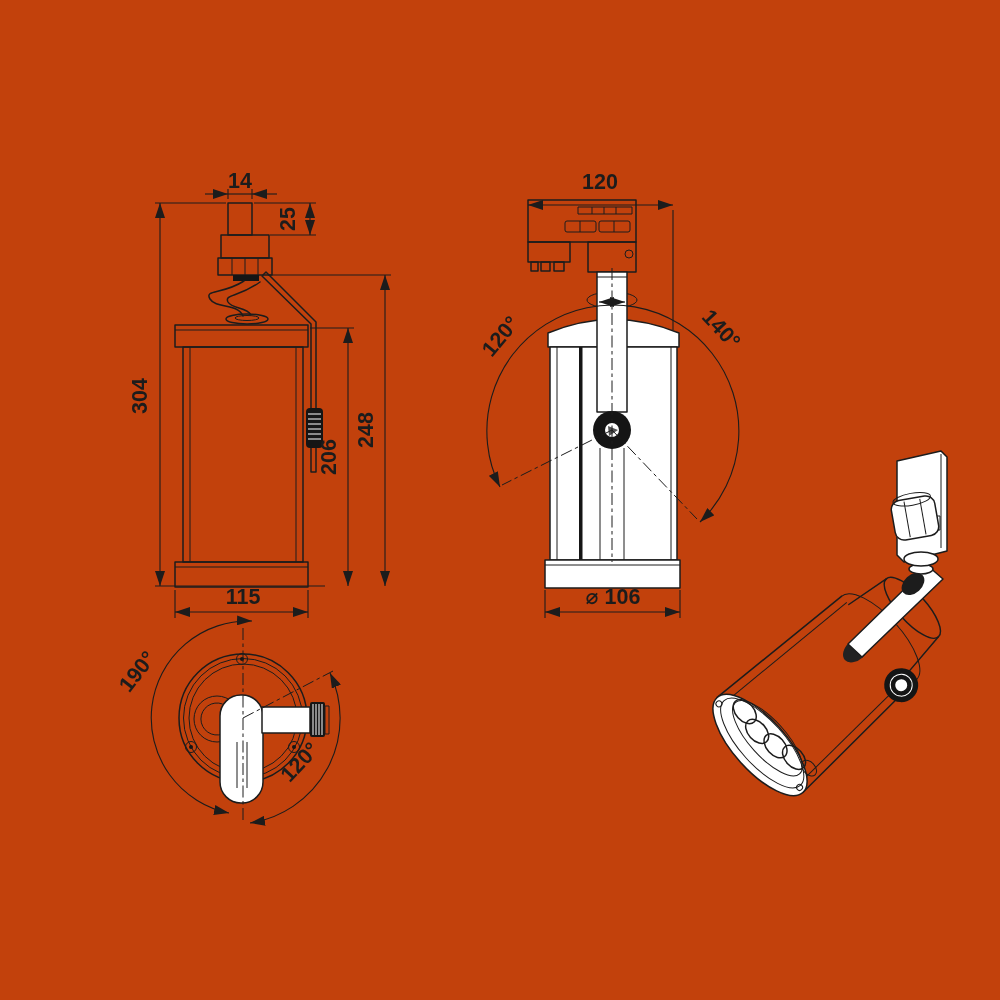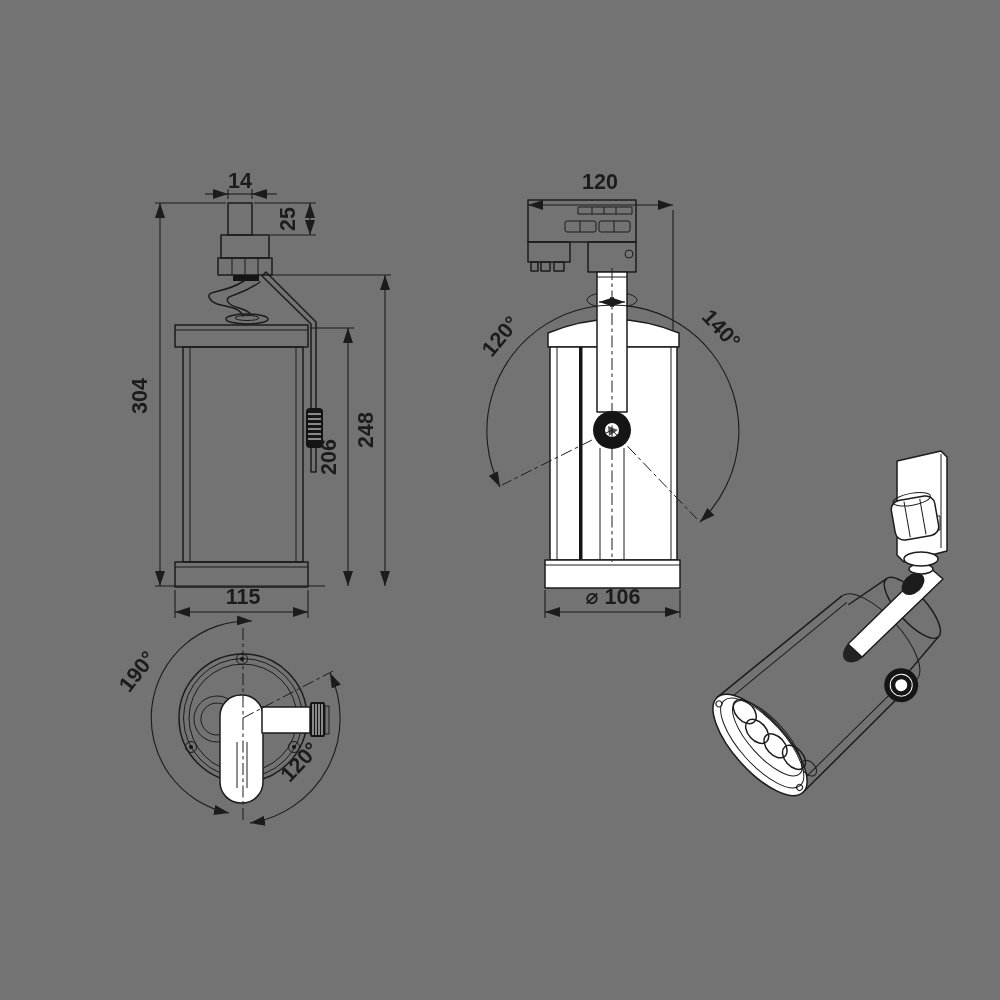--- a/index.html
+++ b/index.html
@@ -1,16 +1,16 @@
 <!DOCTYPE html>
 <html><head>
 <meta charset="utf-8">
 <style>
   html,body{margin:0;padding:0;background:#fff;}
-  .canvas{position:relative;width:1000px;height:1000px;background:#737373;overflow:hidden;
+  .canvas{position:relative;width:1000px;height:1000px;background:#c2410c;overflow:hidden;
           font-family:"Liberation Sans","DejaVu Sans",sans-serif;}
   svg{position:absolute;left:0;top:0;}
   .ol{fill:none;stroke:#1c1c1c;stroke-width:1.5;stroke-linejoin:round;stroke-linecap:round;}
   .olw{fill:#ffffff;stroke:#1c1c1c;stroke-width:1.5;stroke-linejoin:round;}
   .thin{fill:none;stroke:#1c1c1c;stroke-width:1;stroke-linejoin:round;}
   .dim{fill:none;stroke:#1c1c1c;stroke-width:1.1;}
   .cl{fill:none;stroke:#1c1c1c;stroke-width:1;stroke-dasharray:12 3.5 3.5 3.5;}
   .dk{fill:#151515;stroke:none;}
   .rib{stroke:#ffffff;stroke-width:1;fill:none;}
   text{font-size:21.5px;font-weight:600;fill:#1c1c1c;}

